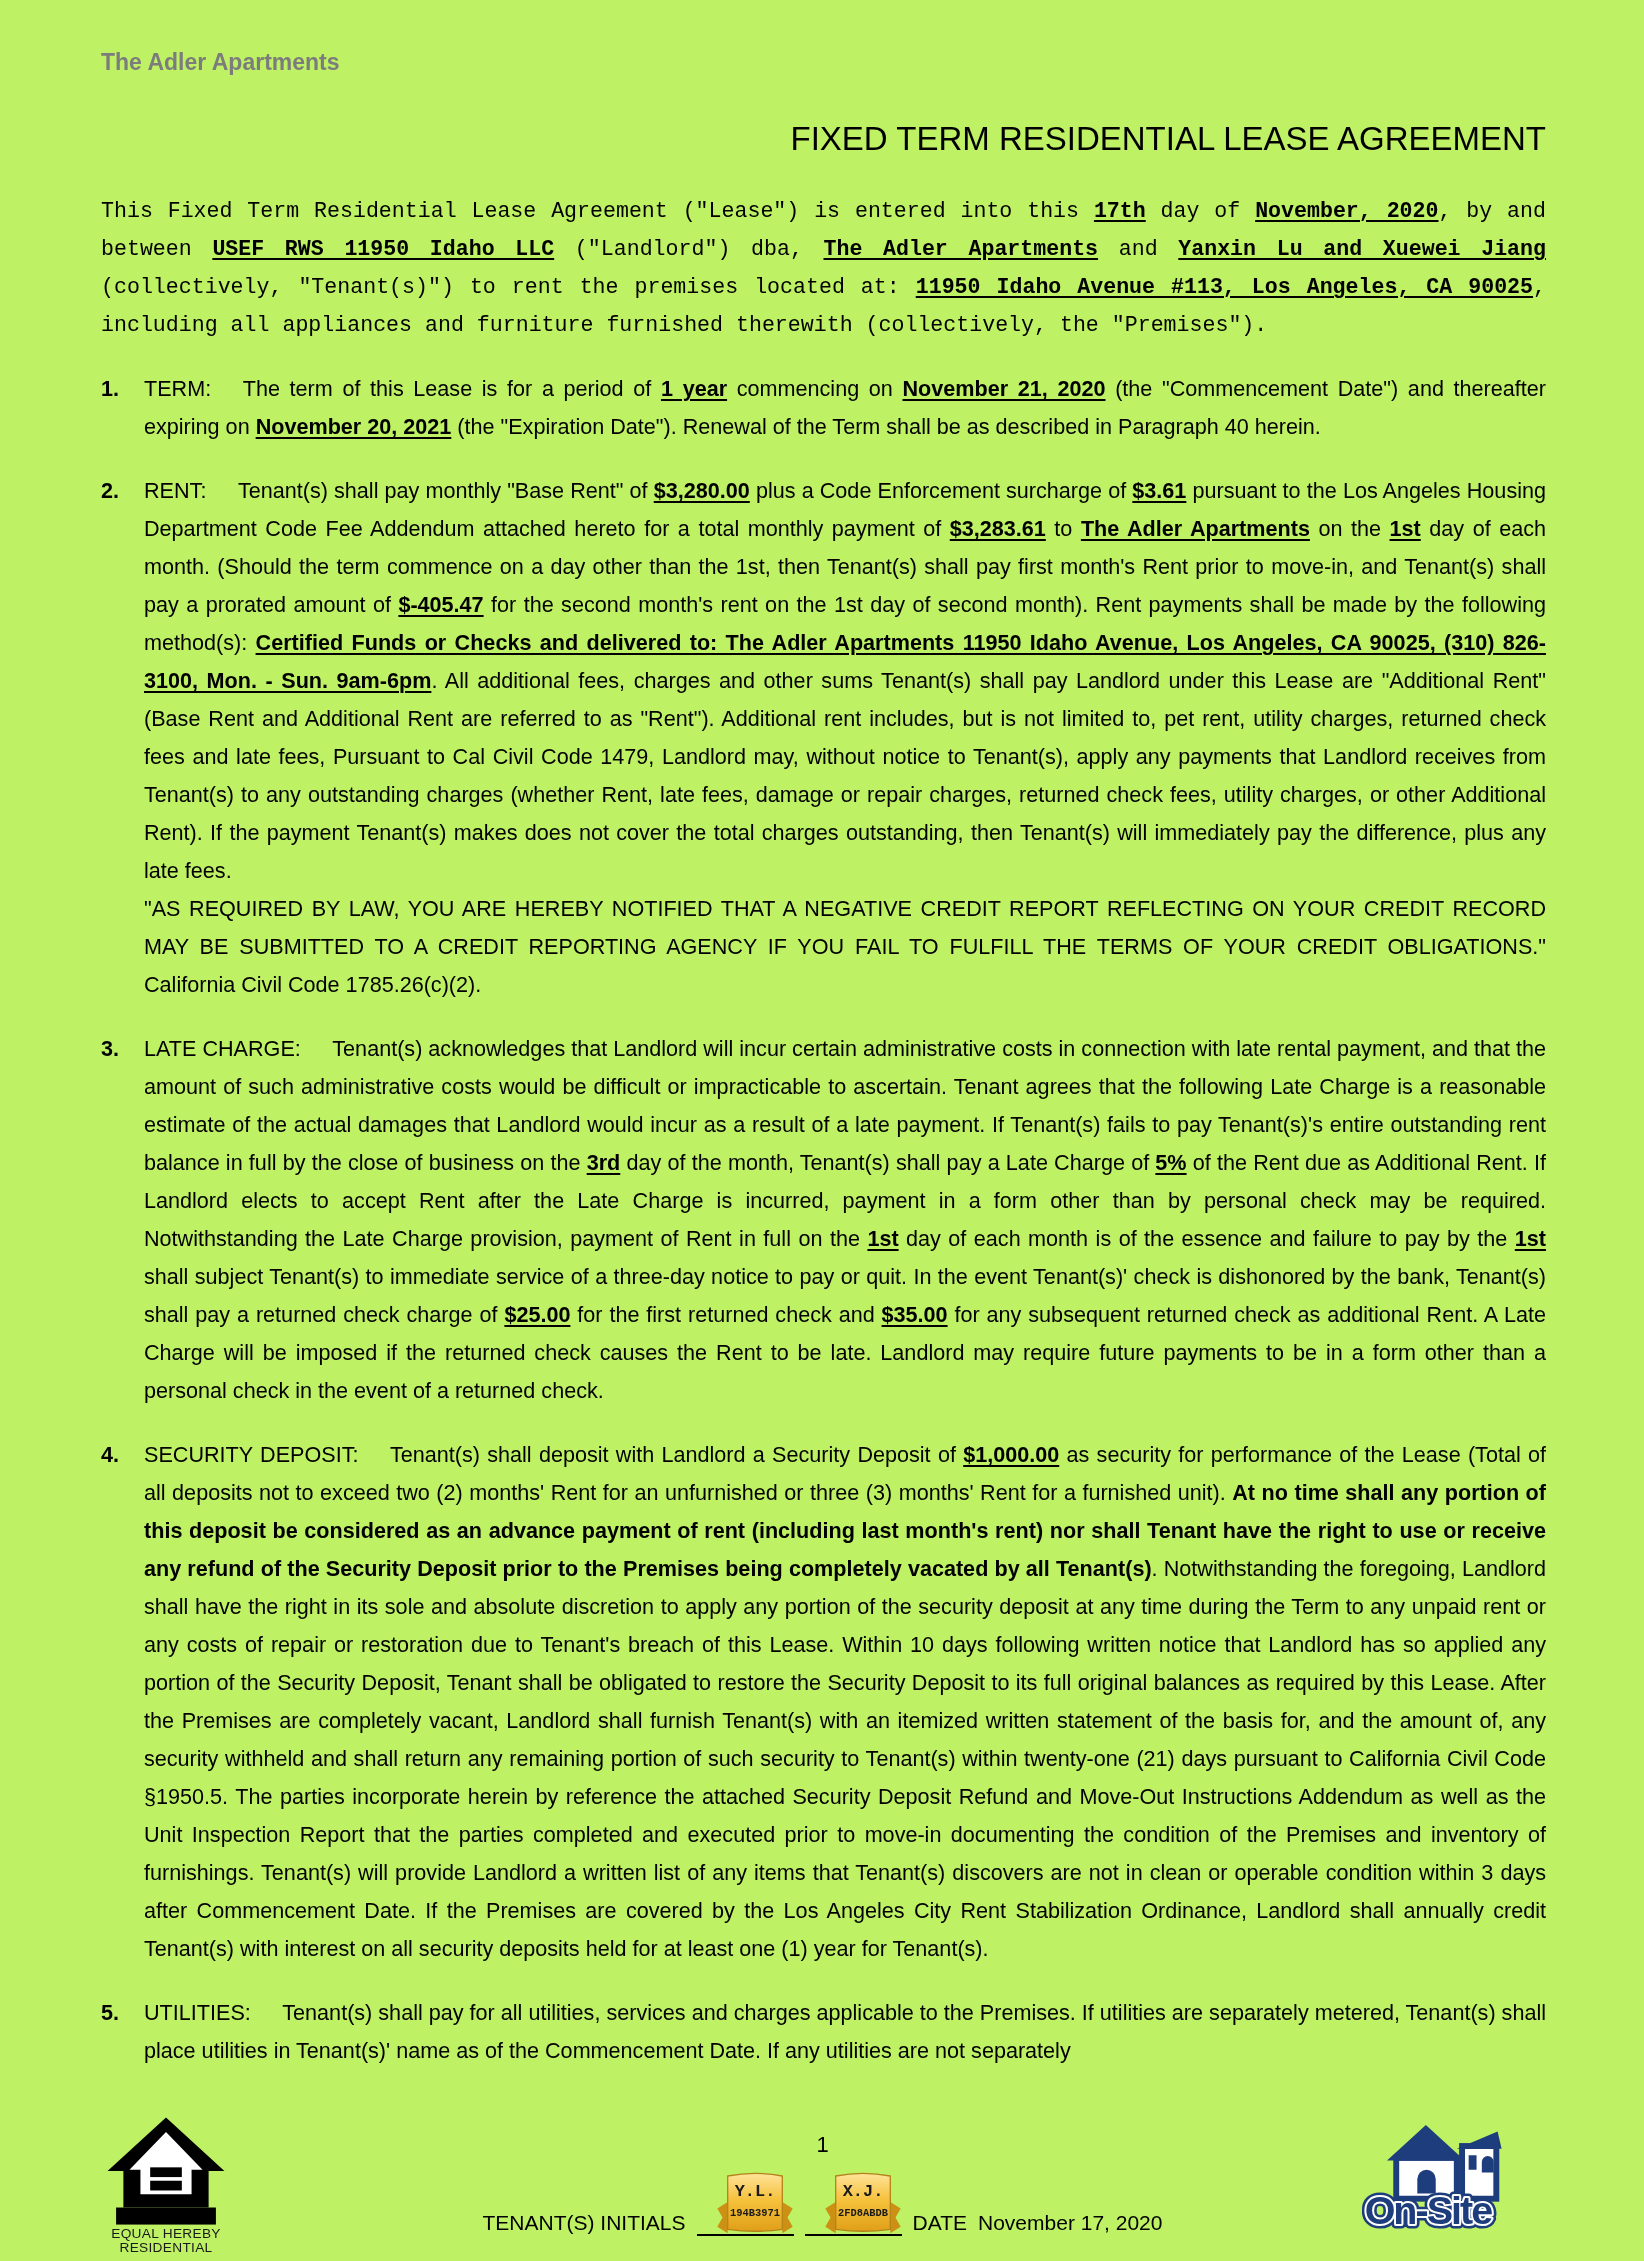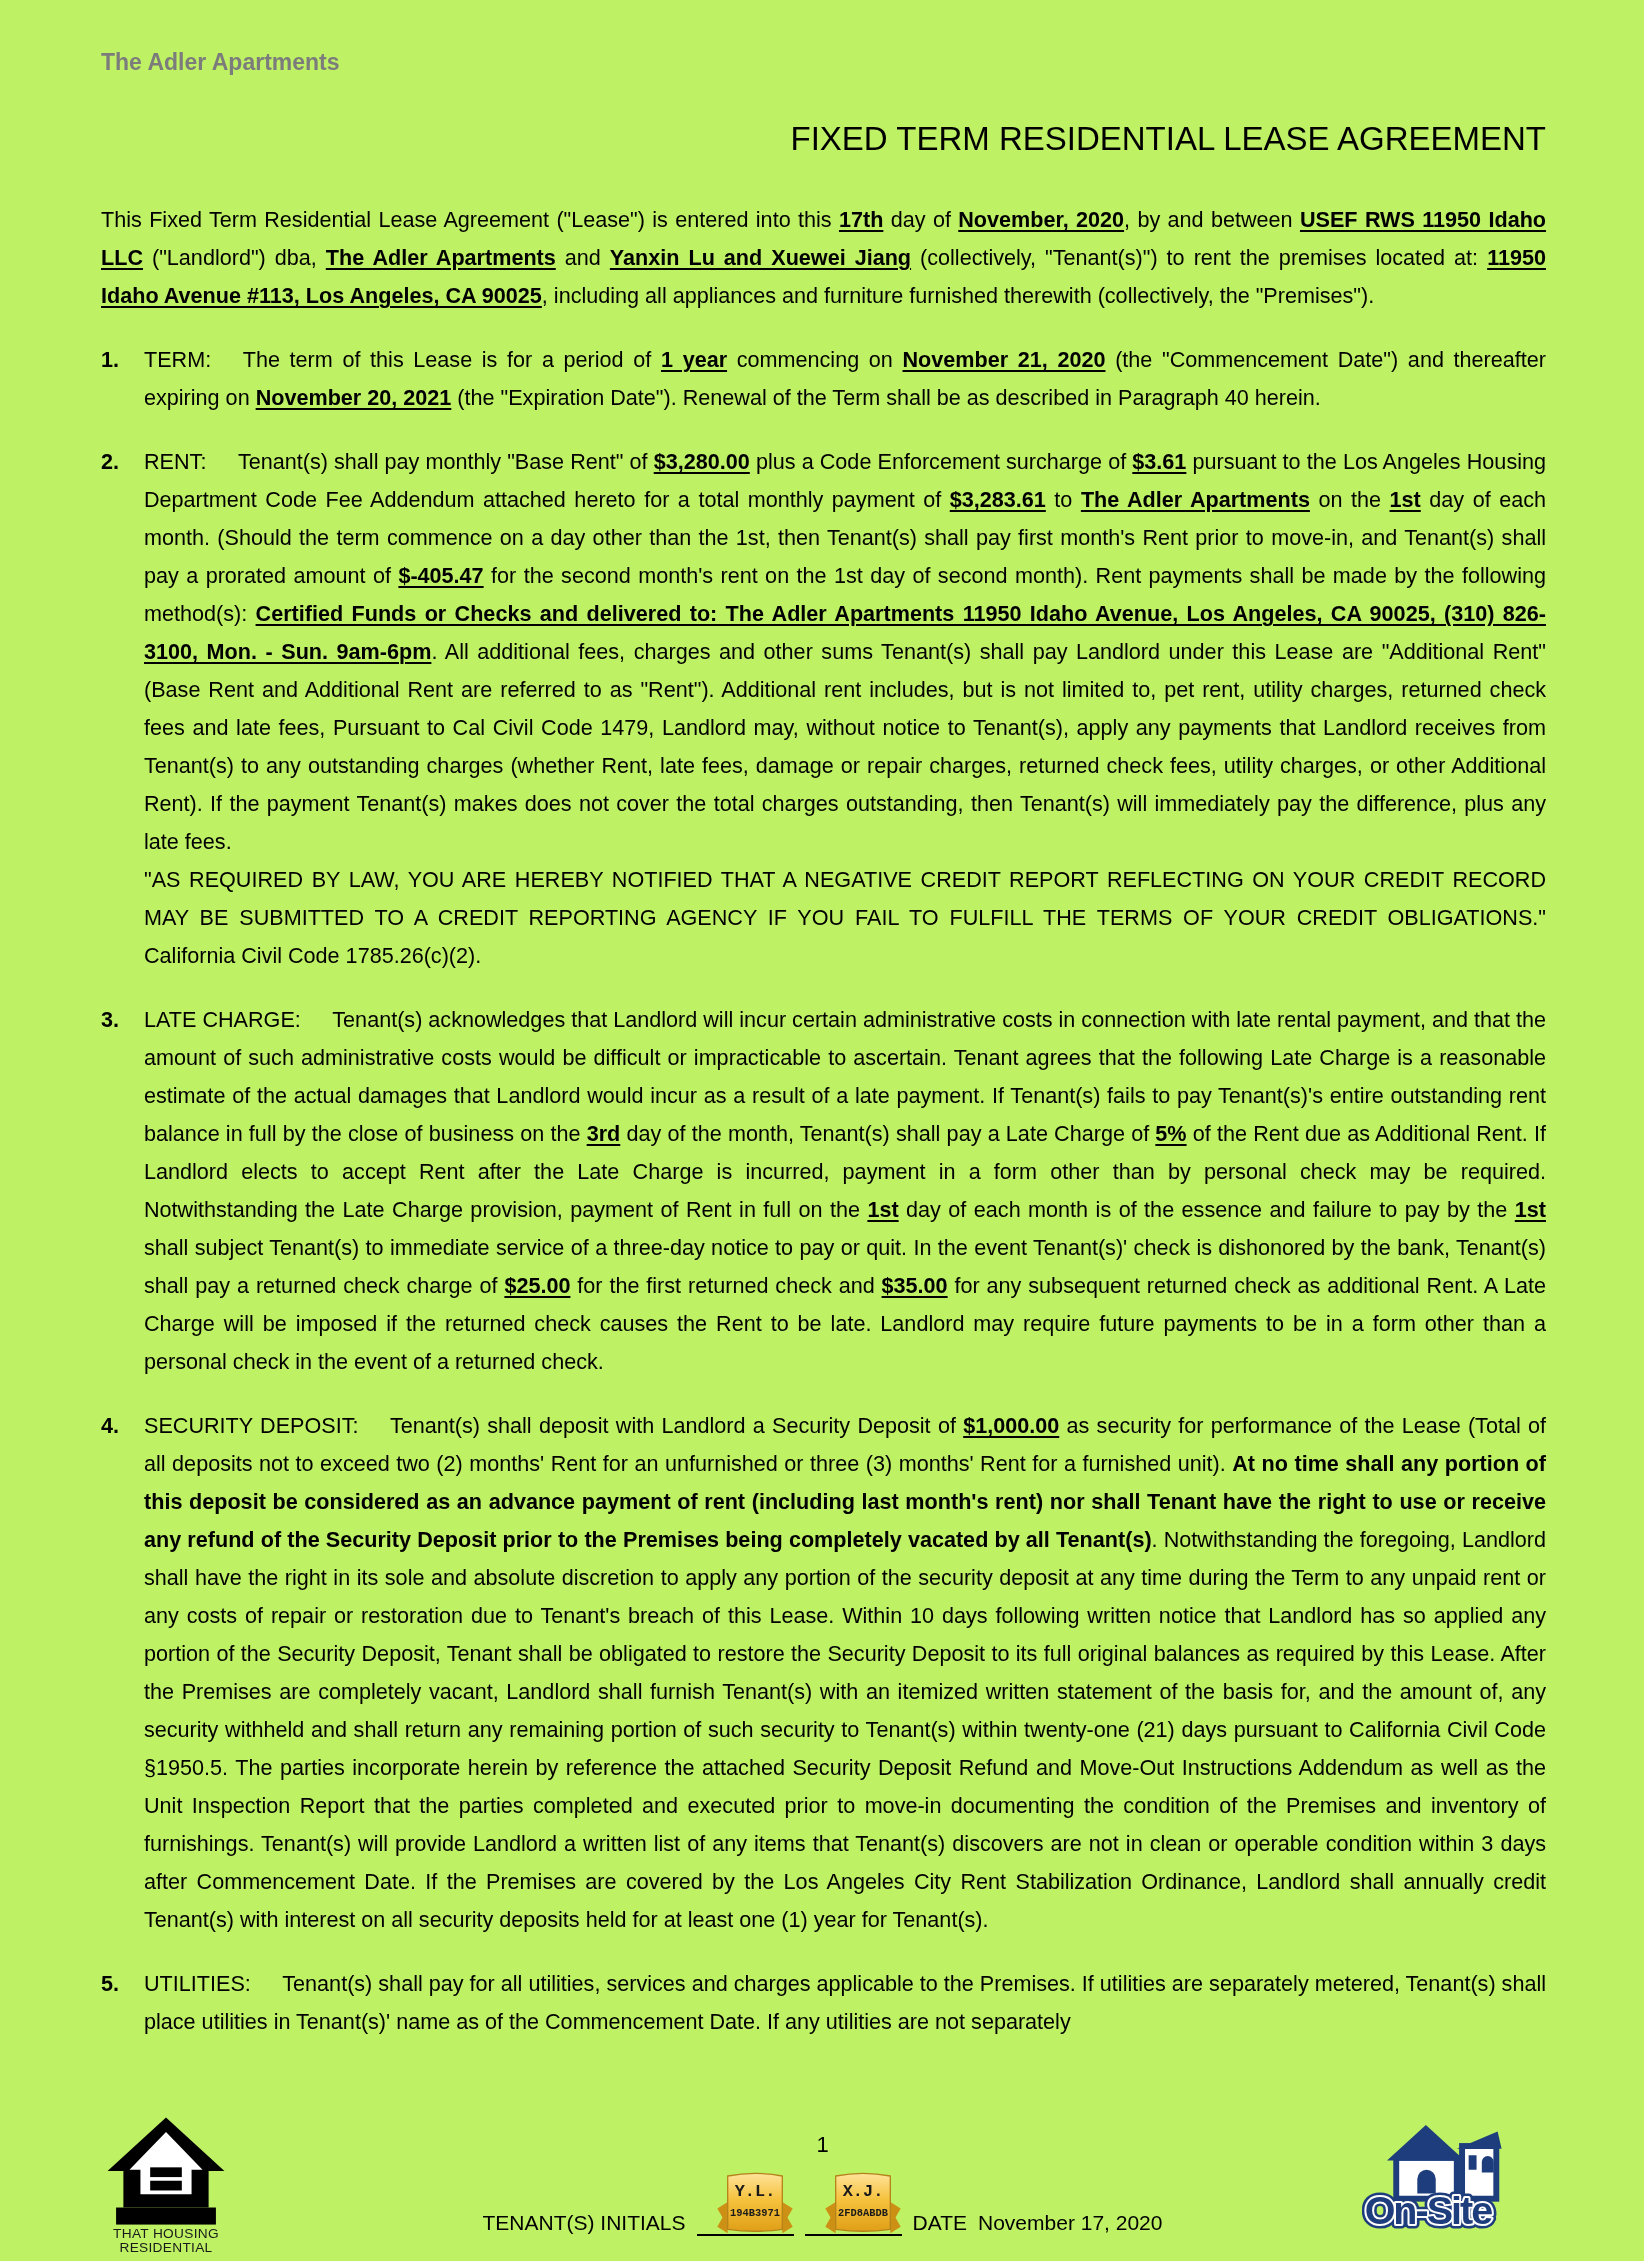--- a/index.html
+++ b/index.html
@@ -9,21 +9,21 @@
     width:1645px; height:2261px;
     background:#bef264;
     color:#000;
     font-family:"Liberation Sans", sans-serif;
     overflow:hidden;
     padding:49px 99px 0 101px;
   }
   .brand { font-size:23px; font-weight:bold; color:#7c7c7c; }
   .title { margin-top:44px; text-align:right; font-size:33px; font-weight:normal; letter-spacing:0; }
   p.just { font-size:21.6px; line-height:38px; text-align:justify; }
-  .intro { margin-top:43px; }
+  .intro { margin-top:34px;font-family:Liberation Mono, monospace; }
   .clause { display:flex; margin-top:26px; }
   .num { flex:0 0 43px; width:43px; font-size:21.6px; line-height:38px; font-weight:bold; }
   .cbody { flex:1; min-width:0; }
   .chead { font-weight:normal; margin-right:31.5px; }
   .b { font-weight:bold; }
   .u { text-decoration:underline; text-decoration-thickness:2.1px; text-underline-offset:3.4px; }
 
   
   .footer { position:absolute; left:0; right:0; bottom:0; height:178px; }
   .eho { position:absolute; left:101px; bottom:5.5px; width:130px; text-align:center; }
@@ -98,21 +98,21 @@
 
     <div class="eho">
       <svg width="122" height="112" viewBox="0 0 100 92" aria-hidden="true">
         <polygon points="50,2 98,46 85,46 85,76 15,76 15,46 2,46" fill="#000"></polygon>
         <rect x="9" y="76" width="82" height="14" fill="#000"></rect>
         <polygon points="50,14 80,45 71,45 71,65 29,65 29,45 20,45" fill="#fff"></polygon>
         <rect x="37" y="43" width="26" height="8" fill="#000"></rect>
         <rect x="37" y="54" width="26" height="8" fill="#000"></rect>
       </svg>
       <div class="eho-cap">
-        <span>THAT HOUSING</span>
+        <span>EQUAL HEREBY</span>
         <span>RESIDENTIAL</span>
       </div>
     </div>
 
     <div class="pagenum">1</div>
 
     <div class="sigrow">
       <span class="siglabel">TENANT(S) INITIALS</span>
 
       <div class="slot">

